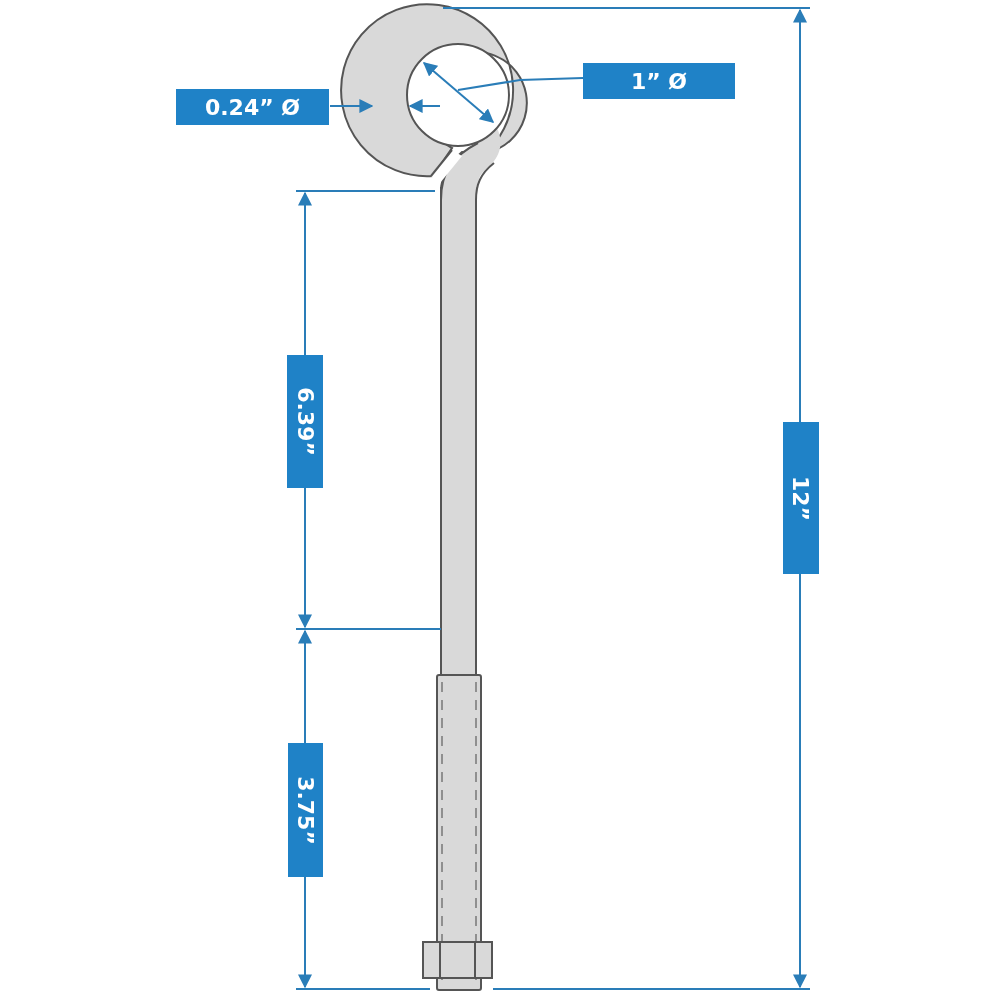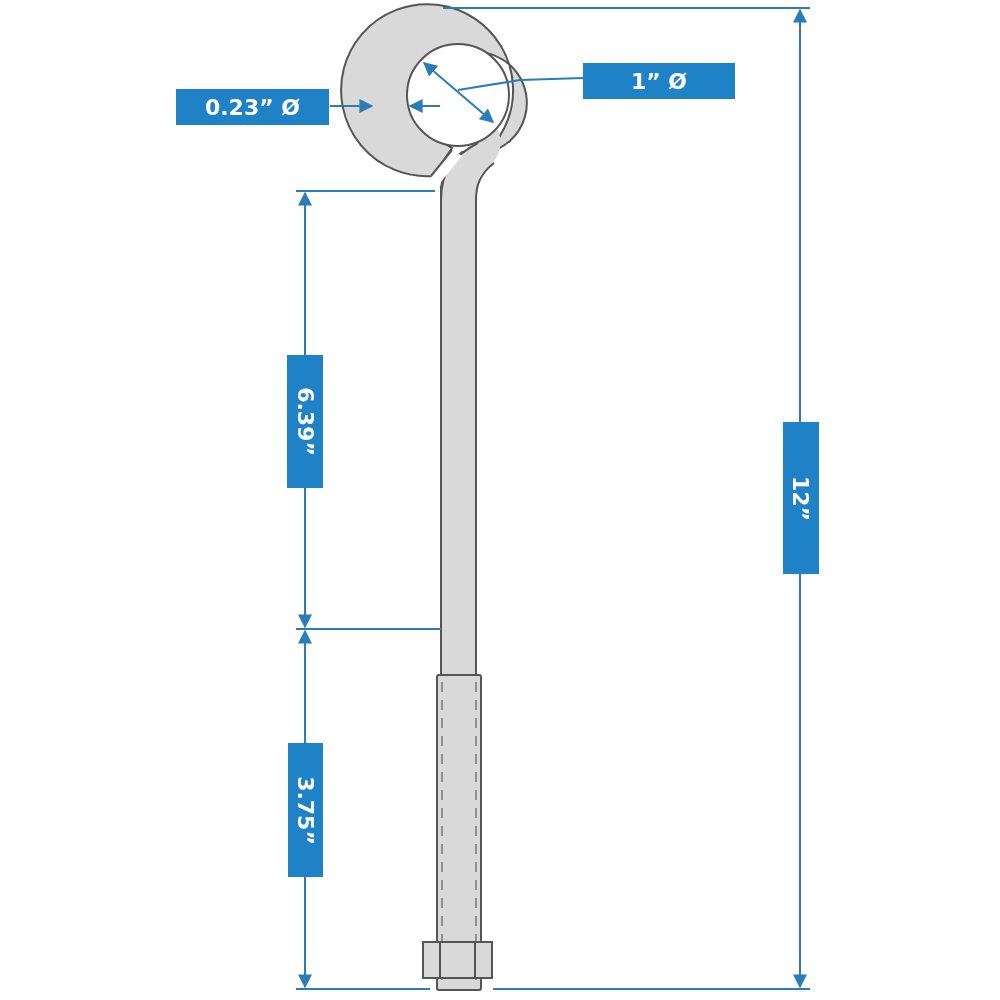--- a/index.html
+++ b/index.html
@@ -87,21 +87,21 @@
 
     <line x1="330" y1="106" x2="372" y2="106" marker-end="url(#arrow)"></line>
     <line x1="440" y1="106" x2="410" y2="106" marker-end="url(#arrow)"></line>
 
     <line x1="424" y1="63" x2="493" y2="122" marker-start="url(#arrow)" marker-end="url(#arrow)"></line>
     <path d="M 458 90 L 520 80 L 583 78"></path>
   </g>
 </svg>
 
 <div class="label-box h" style="left:176px; top:89px; width:153px; height:36px;">
-  <span>0.23” Ø</span>
+  <span>0.24” Ø</span>
 </div>
 
 <div class="label-box h" style="left:583px; top:63px; width:152px; height:36px;">
   <span>1” Ø</span>
 </div>
 
 <div class="label-box v" style="left:287px; top:355px; width:36px; height:133px;">
   <span>6.39”</span>
 </div>
 

